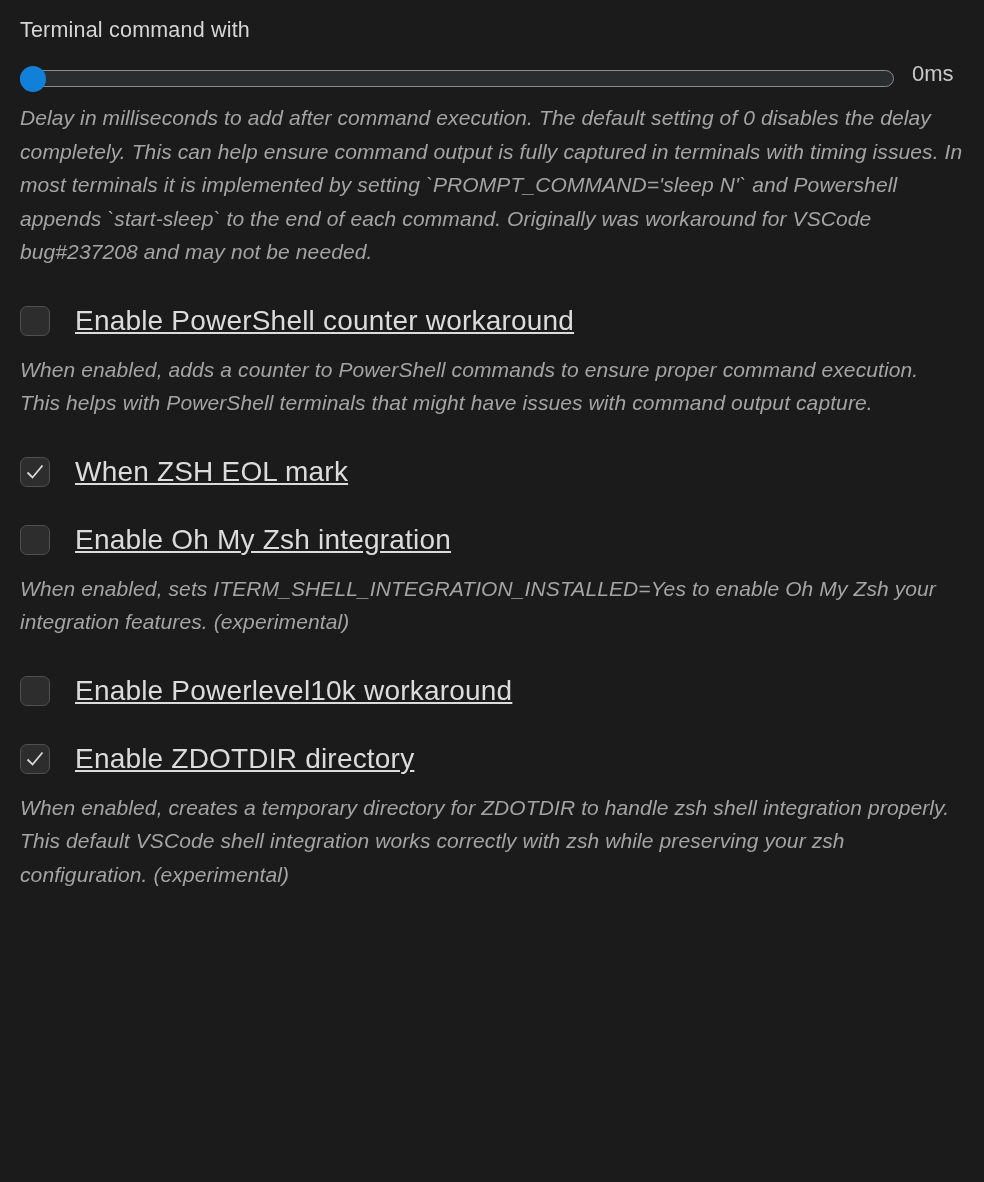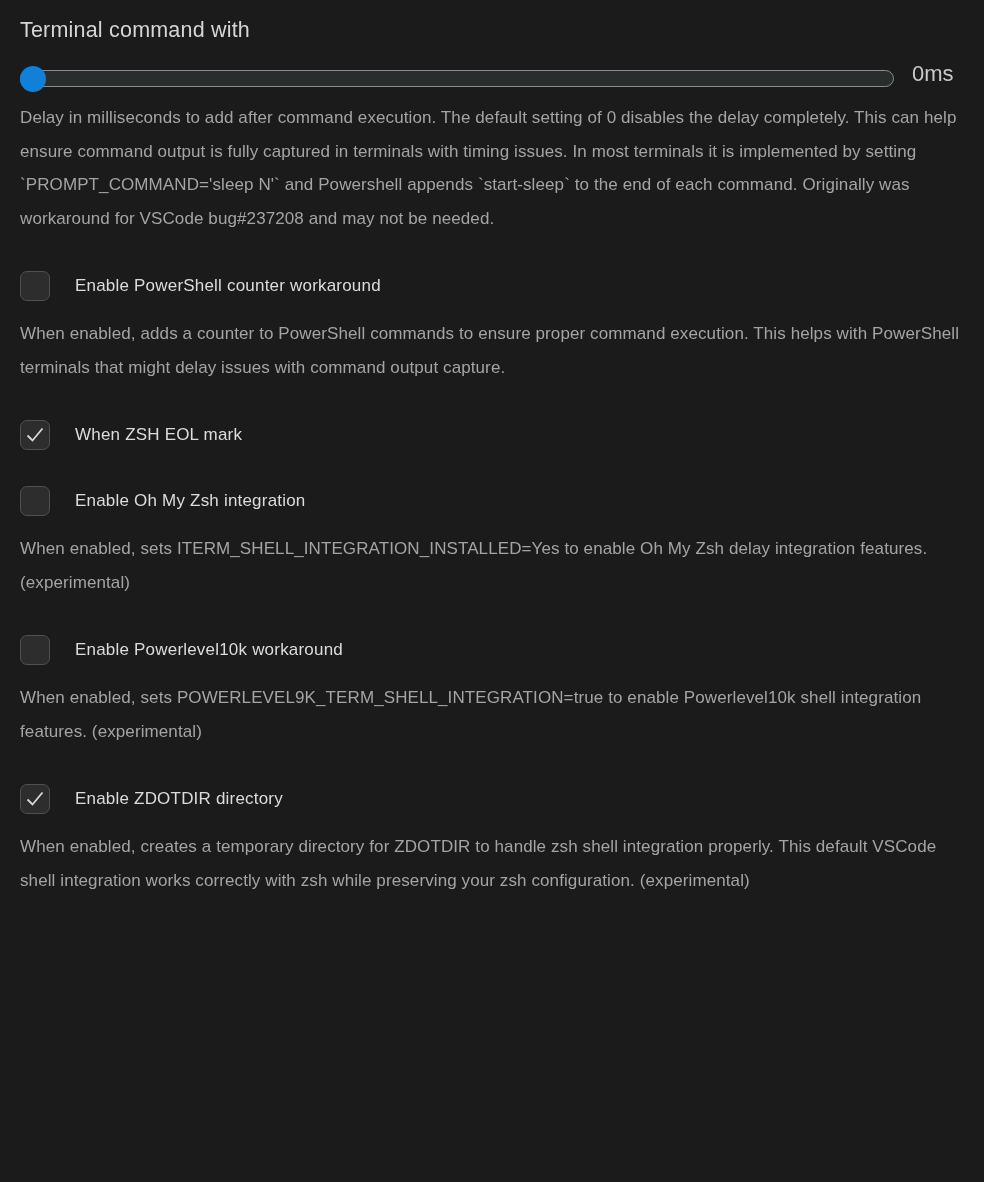--- a/index.html
+++ b/index.html
@@ -46,24 +46,25 @@
   .slider-value {
     color: #c9c9c9;
     font-size: 22px;
     margin-left: 18px;
     min-width: 52px;
     text-align: left;
   }
 
   .desc {
     color: #a4a4a4;
-    font-size: 17px;
+    font-size: 21px;
     line-height: 33.5px;
     margin-top: 14px;
     letter-spacing: 0.1px;
+    font-style: italic;
   }
 
   .setting-section { margin-top: 36px; }
 
   .checkbox-row {
     display: flex;
     align-items: center;
   }
   .checkbox {
     width: 30px;
@@ -74,24 +75,25 @@
     flex: 0 0 auto;
     display: flex;
     align-items: center;
     justify-content: center;
     cursor: pointer;
   }
   .checkbox svg { display: none; width: 22px; height: 22px; }
   .checkbox.checked svg { display: block; }
   .checkbox-label {
     color: #dcdcdc;
-    font-size: 17px;
+    font-size: 28px;
     margin-left: 25px;
     letter-spacing: 0.2px;
     cursor: pointer;
+    text-decoration: underline;
   }
   .checkbox-row + .desc { margin-top: 16px; }
 </style>
 </head>
 <body>
 
 <div class="setting-section" style="margin-top:0">
   <div class="setting-title">Terminal command with</div>
   <div class="slider-row">
     <div class="slider-track">
@@ -102,21 +104,21 @@
   <div class="desc">Delay in milliseconds to add after command execution. The default setting of 0 disables the delay completely. This can help ensure command output is fully captured in terminals with timing issues. In most terminals it is implemented by setting `PROMPT_COMMAND='sleep N'` and Powershell appends `start-sleep` to the end of each command. Originally was workaround for VSCode bug#237208 and may not be needed.</div>
 </div>
 
 <div class="setting-section">
   <div class="checkbox-row">
     <div class="checkbox">
       <span></span>
     </div>
     <div class="checkbox-label">Enable PowerShell counter workaround</div>
   </div>
-  <div class="desc">When enabled, adds a counter to PowerShell commands to ensure proper command execution. This helps with PowerShell terminals that might delay issues with command output capture.</div>
+  <div class="desc">When enabled, adds a counter to PowerShell commands to ensure proper command execution. This helps with PowerShell terminals that might have issues with command output capture.</div>
 </div>
 
 <div class="setting-section">
   <div class="checkbox-row">
     <div class="checkbox checked">
       <span>
           <svg viewBox="0 0 22 22" width="22" height="22">
             <path d="M3.5 11.5 L8.5 16.5 L18.5 4.5" fill="none" stroke="#d8d8d8" stroke-width="1.8"></path>
           </svg>
         </span>
@@ -125,31 +127,30 @@
   </div>
 </div>
 
 <div class="setting-section">
   <div class="checkbox-row">
     <div class="checkbox">
       <span></span>
     </div>
     <div class="checkbox-label">Enable Oh My Zsh integration</div>
   </div>
-  <div class="desc">When enabled, sets ITERM_SHELL_INTEGRATION_INSTALLED=Yes to enable Oh My Zsh delay integration features. (experimental)</div>
+  <div class="desc">When enabled, sets ITERM_SHELL_INTEGRATION_INSTALLED=Yes to enable Oh My Zsh your integration features. (experimental)</div>
 </div>
 
 <div class="setting-section">
   <div class="checkbox-row">
     <div class="checkbox">
       <span></span>
     </div>
     <div class="checkbox-label">Enable Powerlevel10k workaround</div>
   </div>
-  <div class="desc">When enabled, sets POWERLEVEL9K_TERM_SHELL_INTEGRATION=true to enable Powerlevel10k shell integration features. (experimental)</div>
 </div>
 
 <div class="setting-section">
   <div class="checkbox-row">
     <div class="checkbox checked">
       <span>
           <svg viewBox="0 0 22 22" width="22" height="22">
             <path d="M3.5 11.5 L8.5 16.5 L18.5 4.5" fill="none" stroke="#d8d8d8" stroke-width="1.8"></path>
           </svg>
         </span>

